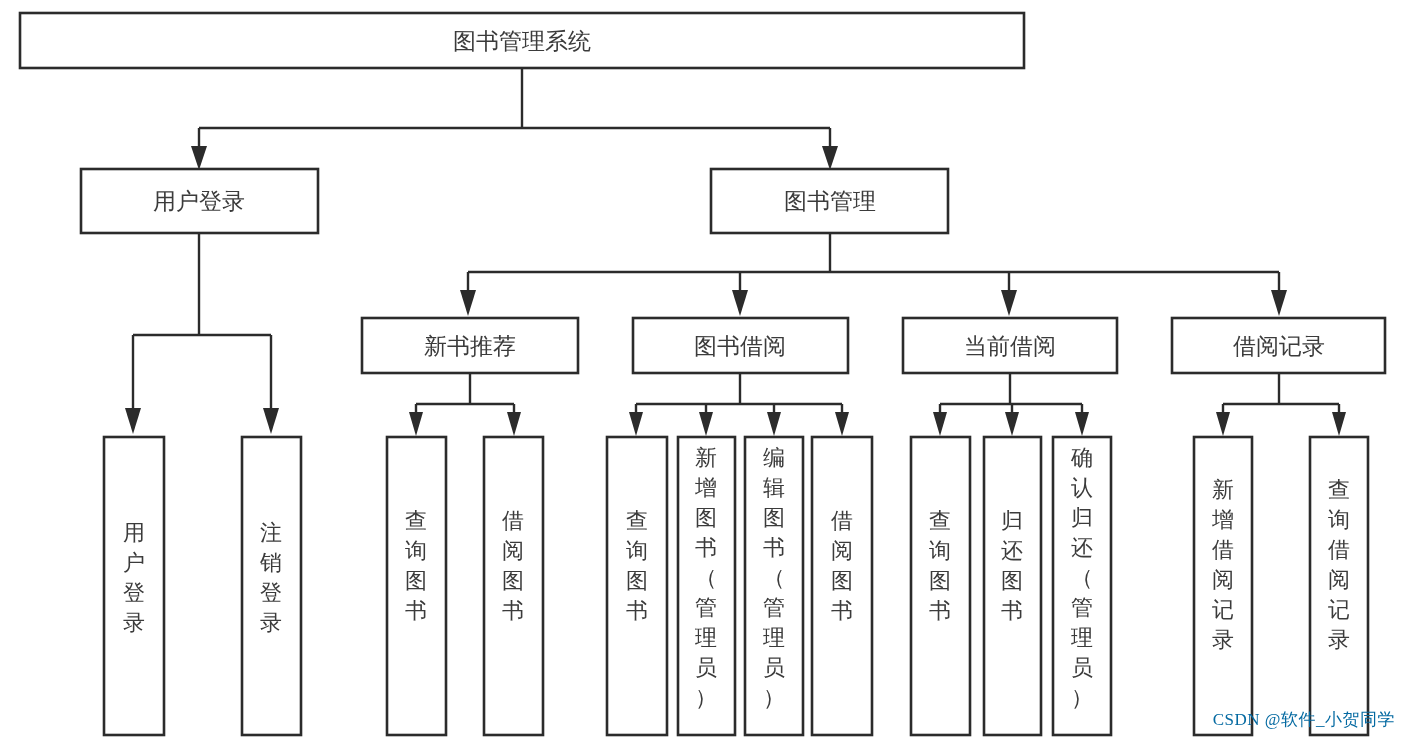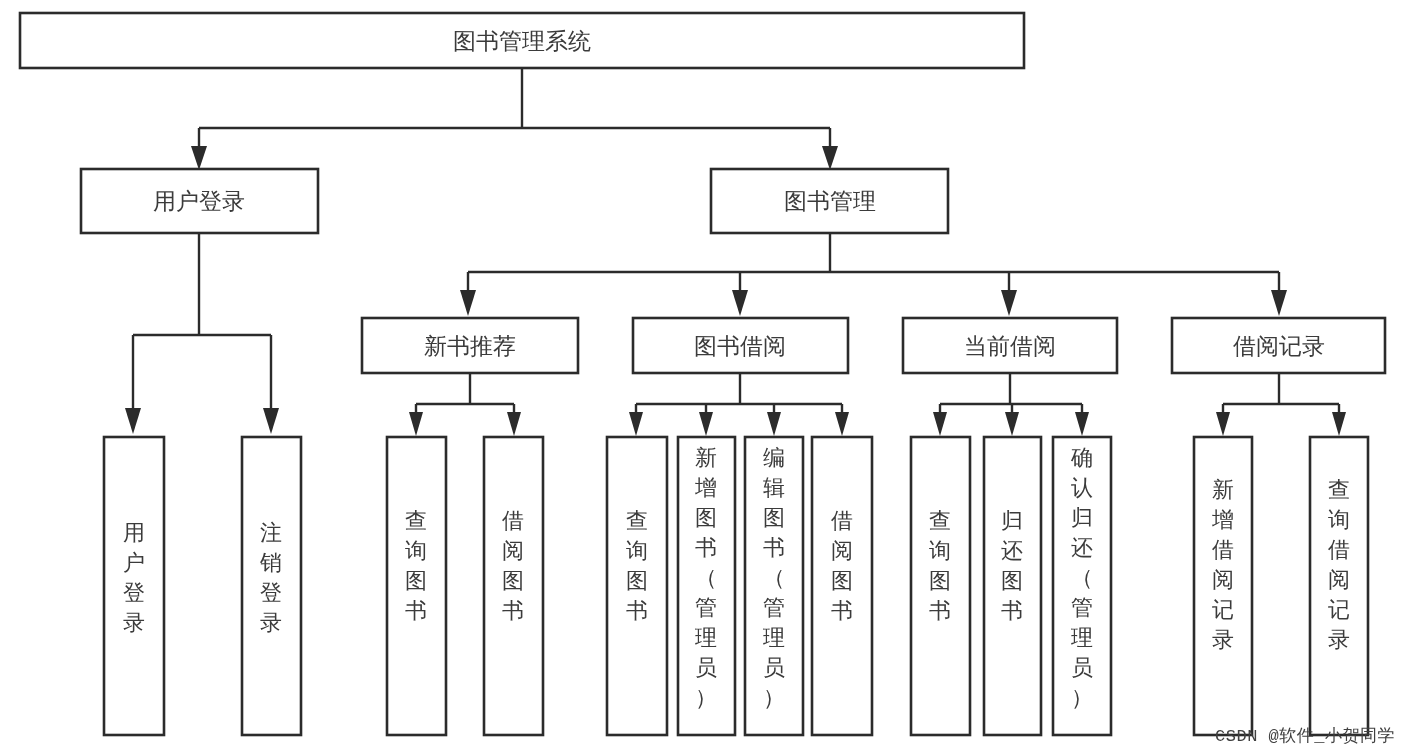--- a/index.html
+++ b/index.html
@@ -50,24 +50,24 @@
     stroke-width: 2.4;
     fill: none;
   }
   .arrow-head {
     fill: #2b2b2b;
     stroke: none;
   }
   .watermark {
     position: absolute;
     right: 10px;
-    bottom: 0;
-    font-family: Liberation Mono, monospace;
+    bottom: 16px;
+    font-family: Liberation Serif, serif;
     font-size: 17px;
-    color: #404040;
+    color: #0369a1;
     white-space: nowrap;
     letter-spacing: 0.5px;
     user-select: none;
   }
 </style>
 </head>
 <body>
 
 <div id="diagram-root">
 

